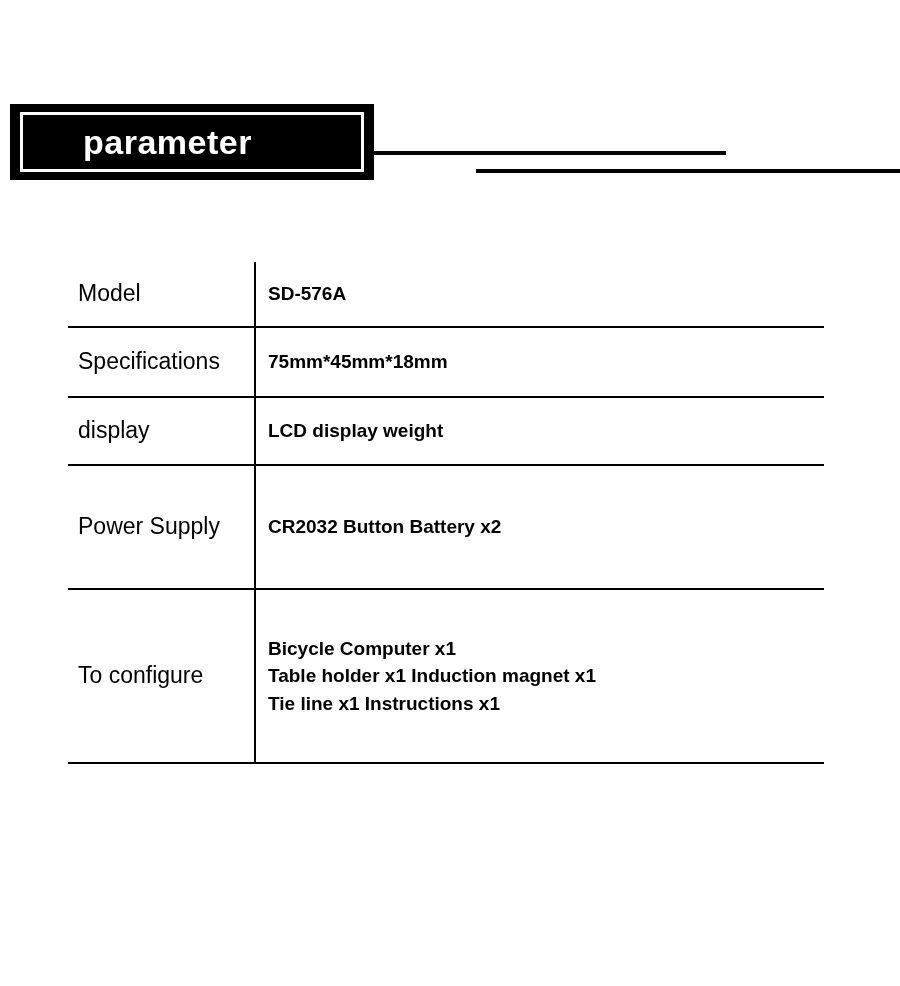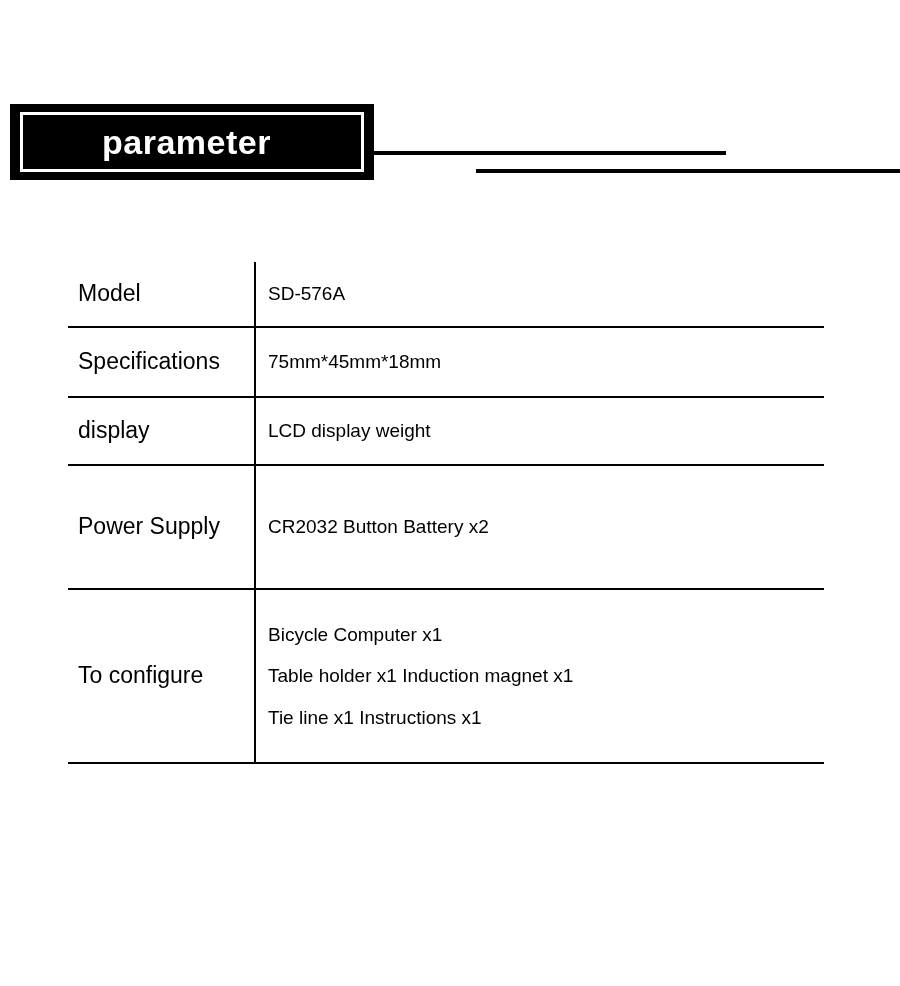--- a/index.html
+++ b/index.html
@@ -40,21 +40,21 @@
     border: 3px solid #ffffff;
     box-sizing: border-box;
     display: flex;
     align-items: center;
   }
   .banner-title {
     color: #ffffff;
     font-size: 34px;
     font-weight: bold;
     letter-spacing: 0.5px;
-    padding-left: 79px;
+    padding-left: 60px;
     line-height: 1;
     white-space: nowrap;
   }
   .rule-top {
     position: absolute;
     left: 374px;
     top: 47px;
     width: 352px;
     height: 4px;
     background: #000000;
@@ -96,23 +96,24 @@
     font-size: 23px;
     line-height: 1.35;
   }
   td.value-cell {
     padding-left: 12px;
     font-size: 19px;
     line-height: 1.35;
   }
   .val-lines span {
     display: block;
+    font-weight: bold;
   }
   .val-lines span + span {
-    margin-top: 16px;
+    margin-top: 2px;
   }
 </style>
 </head>
 <body>
 
 <div class="header">
   <div class="banner-outer">
     <div class="banner-inner">
       <div class="banner-title">parameter</div>
     </div>

